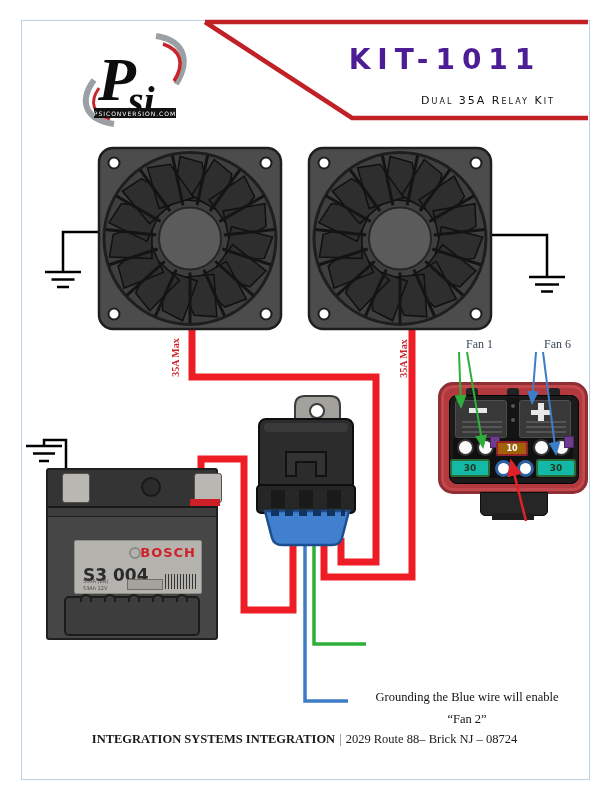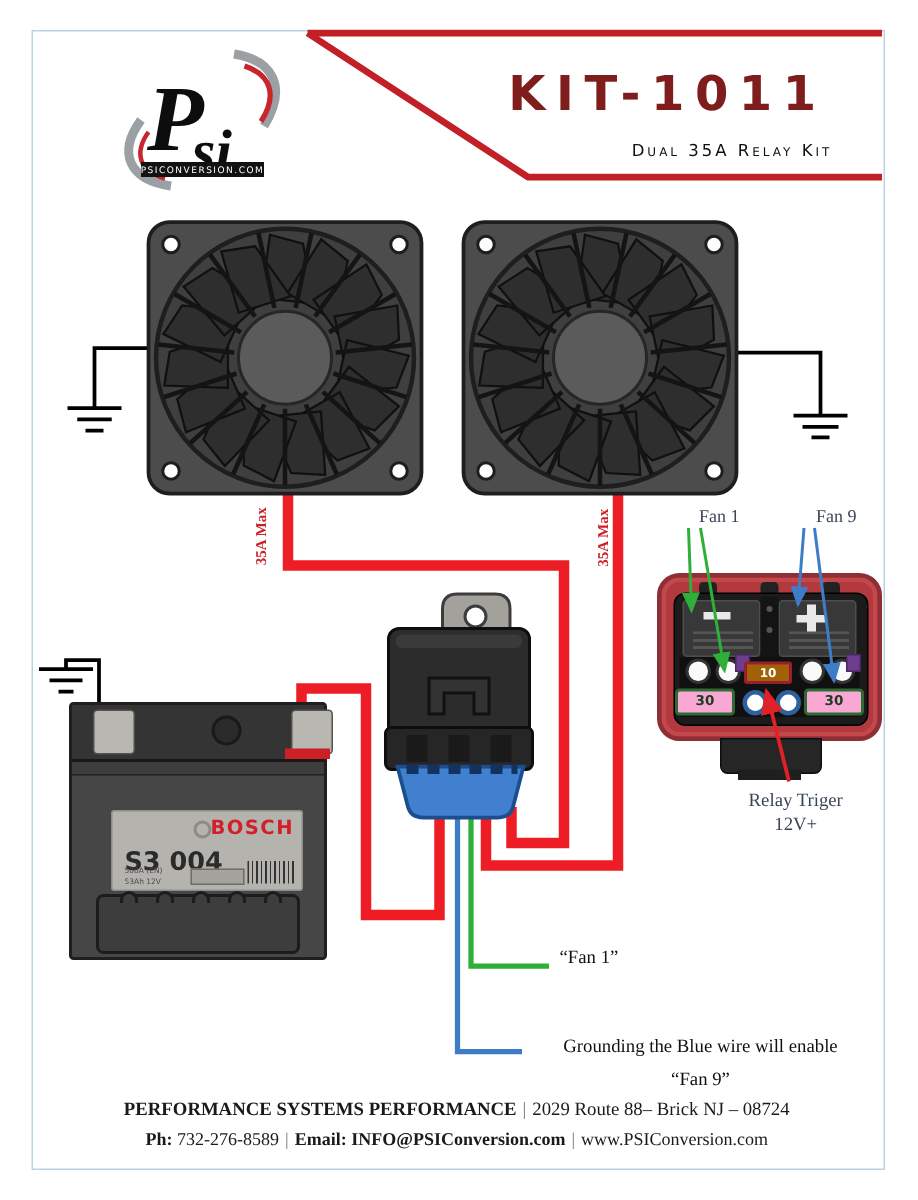--- a/index.html
+++ b/index.html
@@ -4,22 +4,22 @@
 <style>
   html,body{margin:0;padding:0;background:#ffffff;}
   .page{position:relative;width:612px;height:800px;background:#ffffff;overflow:hidden;
         font-family:"Liberation Serif", serif;}
   .abs{position:absolute;}
   .border-frame{left:21px;top:20px;width:567px;height:758px;border:1px solid #b9d3e4;z-index:0;}
   .layer1{left:0;top:0;z-index:1;pointer-events:none;}
   .layer2{z-index:2;}
   .layer3{z-index:3;}
   .kit-title{left:330px;top:43px;width:230px;text-align:center;
-     font-family:"DejaVu Sans", sans-serif;font-weight:bold;font-size:32px;
-     letter-spacing:7px;color:#7f1d1d;}
+     font-family:"DejaVu Sans", sans-serif;font-weight:bold;font-size:28px;
+     letter-spacing:7px;color:#4c1d95;}
   .kit-sub{left:398px;top:94px;width:180px;text-align:center;
      font-family:"DejaVu Sans", sans-serif;font-weight:normal;font-size:11px;
      font-variant:small-caps;letter-spacing:2px;color:#101010;}
   .amp-label{width:50px;height:15px;text-align:center;transform:rotate(-90deg);
      color:#cc1f26;font-weight:bold;font-size:10px;font-family:"Liberation Serif",serif;}
   .fanbox-label{width:60px;font-size:12px;color:#3a4657;text-align:right;}
   .trigger-label{left:478px;top:525px;width:105px;text-align:center;font-size:12.5px;color:#3a4657;line-height:16px;}
   .note{font-size:12.5px;color:#111;line-height:22px;width:230px;}
   .footer{left:21px;top:729px;width:567px;text-align:center;font-size:12.5px;color:#1a1a1a;line-height:20px;}
   .footer .sep{color:#777;padding:0 4px;}
@@ -50,21 +50,21 @@
   .fb-plus-h{left:11px;top:9px;width:20px;height:5px;background:#e8e8e8;}
   .fb-plus-v{left:18px;top:2px;width:6px;height:19px;background:#e8e8e8;}
   .fb-relay-lines{left:6px;top:20px;width:40px;height:12px;background:repeating-linear-gradient(0deg,#555 0 2px,transparent 2px 5px);}
   .fb-divider{left:69px;top:18px;width:12px;height:44px;background:#141414;}
   .fb-dot{left:4px;width:4px;height:4px;border-radius:50%;background:#555;}
   .fb-strip{left:15px;width:120px;height:20px;background:#101010;}
   .fb-hole{top:59px;width:17px;height:17px;border-radius:50%;background:#fafafa;border:2px solid #333;box-sizing:border-box;}
   .fb-purple{top:56px;width:10px;height:12px;background:#6e3d8f;border:1px solid #4c2763;box-sizing:border-box;}
   .fuse-red{left:58px;top:61px;width:32px;height:15px;background:#a16207;border:2px solid #97202f;border-radius:2px;box-sizing:border-box;
             color:#fff;font-family:"DejaVu Sans",sans-serif;font-weight:bold;font-size:8px;text-align:center;line-height:11px;}
-  .fuse-green{top:79px;width:40px;height:18px;background:#f9a8d4;border:2px solid #2e6b34;border-radius:3px;box-sizing:border-box;
+  .fuse-green{top:79px;width:40px;height:18px;background:#14b8a6;border:2px solid #2e6b34;border-radius:3px;box-sizing:border-box;
             color:#1d3a22;font-family:"DejaVu Sans",sans-serif;font-weight:bold;font-size:9px;text-align:center;line-height:14px;}
   .fb-bluehole{top:80px;width:17px;height:17px;border-radius:50%;background:#fff;border:3px solid #2e5f9e;box-sizing:border-box;}
   .fb-tab{left:42px;top:112px;width:66px;height:22px;background:#262626;border:1px solid #0d0d0d;border-radius:0 0 5px 5px;}
   .fb-tab2{left:54px;top:133px;width:42px;height:7px;background:#1f1f1f;}
 </style>
 </head>
 <body>
 
 <div class="page">
 
@@ -241,25 +241,21 @@
     <div class="abs fuse-red">10</div>
     <div class="abs fuse-green" style="left:12px;">30</div>
     <div class="abs fuse-green" style="left:98px;">30</div>
     <div class="abs fb-bluehole" style="left:57px;"></div>
     <div class="abs fb-bluehole" style="left:79px;"></div>
     <div class="abs fb-tab"></div>
     <div class="abs fb-tab2"></div>
   </div>
 
   <div class="abs layer3 fanbox-label" style="left:433px;top:337px;">Fan 1</div>
-  <div class="abs layer3 fanbox-label" style="left:511px;top:337px;">Fan 9</div>
-  <div class="abs layer3 trigger-label">
-    <div>Relay Triger</div>
-    <div>12V+</div>
-  </div>
+  <div class="abs layer3 fanbox-label" style="left:511px;top:337px;">Fan 6</div>
 
   <svg class="abs layer3" width="612" height="800" style="left:0;top:0;pointer-events:none;">
     <defs>
       <marker id="ah-g" markerWidth="8" markerHeight="8" refX="6" refY="3" orient="auto">
           <path d="M0,0 L7,3 L0,6 Z" fill="#2faf3a"></path>
         </marker>
       <marker id="ah-b" markerWidth="8" markerHeight="8" refX="6" refY="3" orient="auto">
           <path d="M0,0 L7,3 L0,6 Z" fill="#3d7dc8"></path>
         </marker>
       <marker id="ah-r" markerWidth="8" markerHeight="8" refX="6" refY="3" orient="auto">
@@ -267,31 +263,25 @@
         </marker>
     </defs>
     <line x1="459" y1="352" x2="461" y2="407" stroke="#2faf3a" stroke-width="2" marker-end="url(#ah-g)"></line>
     <line x1="467" y1="352" x2="483" y2="447" stroke="#2faf3a" stroke-width="2" marker-end="url(#ah-g)"></line>
     <line x1="536" y1="352" x2="532" y2="403" stroke="#3d7dc8" stroke-width="2" marker-end="url(#ah-b)"></line>
     <line x1="543" y1="352" x2="556" y2="454" stroke="#3d7dc8" stroke-width="2" marker-end="url(#ah-b)"></line>
     <line x1="526" y1="521" x2="511" y2="461" stroke="#e02228" stroke-width="2.5" marker-end="url(#ah-r)"></line>
   </svg>
 
   <div class="abs layer3 note" style="left:373px;top:627px;">
-    <div>“Fan 1”</div>
   </div>
   <div class="abs layer3 note" style="left:352px;top:686px;text-align:center;">
     <div>Grounding the Blue wire will enable</div>
-    <div>“Fan 9”</div>
+    <div>“Fan 2”</div>
   </div>
 
   <div class="abs layer3 footer">
     <div>
-      <b>PERFORMANCE SYSTEMS PERFORMANCE</b><span class="sep">|</span><span>2029 Route 88– Brick NJ – 08724</span>
-    </div>
-    <div style="font-size:12px;">
-      <b>Ph:</b>
-      <span>732-276-8589</span><span class="sep">|</span><b>Email:</b>
-      <b>INFO@PSIConversion.com</b><span class="sep">|</span><span>www.PSIConversion.com</span>
+      <b>INTEGRATION SYSTEMS INTEGRATION</b><span class="sep">|</span><span>2029 Route 88– Brick NJ – 08724</span>
     </div>
   </div>
 
 </div>
 
 </body></html>

